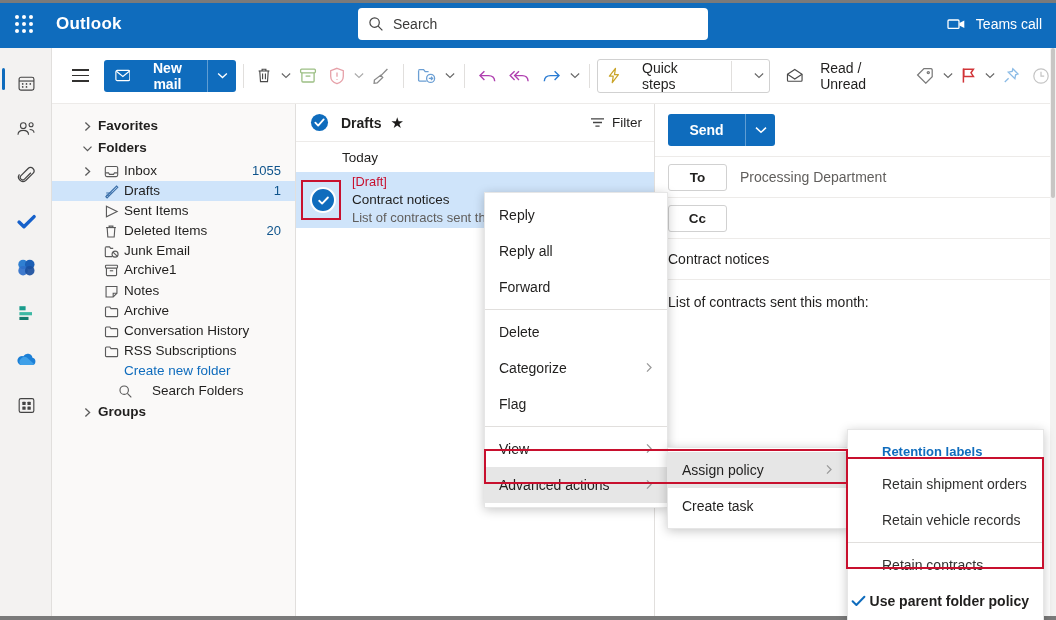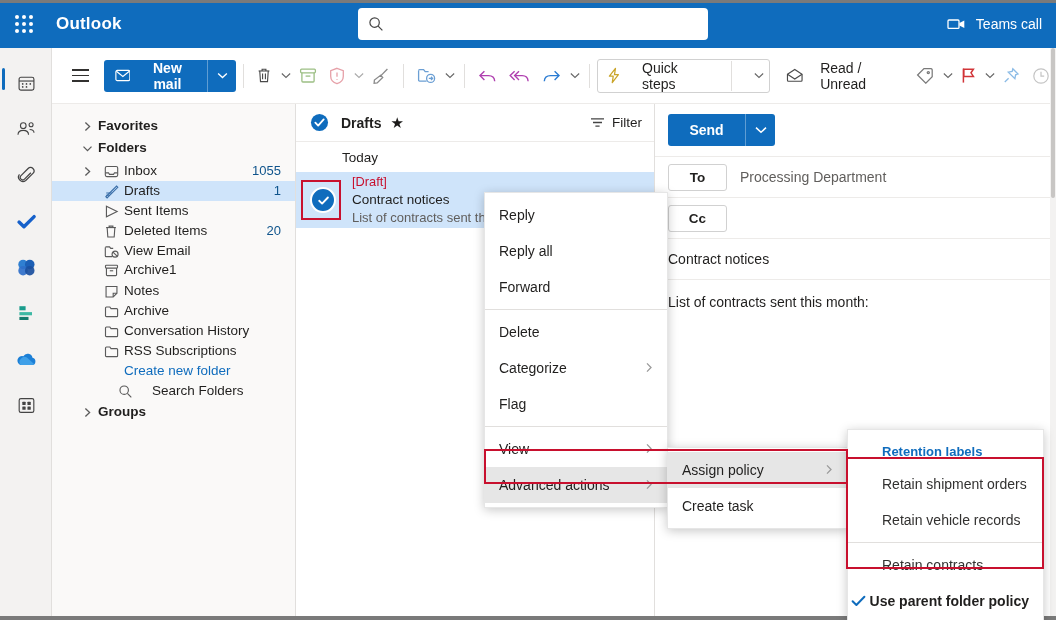--- a/index.html
+++ b/index.html
@@ -152,20 +152,21 @@
           <i></i>
         </div>
     </div>
     <div class="brand">Outlook</div>
 
     <div class="searchwrap">
       <svg class="sico" viewBox="0 0 16 16" fill="none" stroke="#444" stroke-width="1.2">
         <circle cx="6.6" cy="6.6" r="4.7"></circle>
           <line x1="10.1" y1="10.1" x2="14.4" y2="14.4"></line>
       </svg>
+      <input type="text" placeholder="Search" style="">
     </div>
 
     <div class="teamscall">
       <svg width="19" height="14" viewBox="0 0 19 14" fill="none" stroke="#fff" stroke-width="1.3">
         <rect x="1" y="3" width="11" height="8.4" rx="1"></rect>
         <path d="M12.4 6 17.3 3.5v7.5L12.4 8.5z" fill="#fff" stroke="none"></path>
       </svg>
       <span>Teams call</span>
     </div>
   </div>
@@ -466,21 +467,21 @@
       <div class="frow" style="height: 20px; margin-bottom: 0px; padding: 0px 14px 0px 24px; line-height: 20px; margin-top: 0px; display: flex; align-items: center; position: absolute; left: 0px; width: 243px; top: 137px;">
         <span class="chev"></span>
         <span class="ficon">
           <svg width="15" height="15" viewBox="0 0 16 16" fill="none" stroke="#5a5a5a" stroke-width="1.2">
             <path d="M1.4 4a1 1 0 0 1 1-1h3.5l1.3 1.7h2.6"></path>
             <path d="M1.4 4v8.4a1 1 0 0 0 1 1h6.2"></path>
             <circle cx="11.8" cy="10.8" r="3.2"></circle>
             <path d="M9.6 8.6l4.4 4.4"></path>
           </svg>
         </span>
-        <span class="flabel">View Email</span>
+        <span class="flabel">Junk Email</span>
       </div>
       <div class="frow" style="height: 20px; margin-bottom: 0px; padding: 0px 14px 0px 24px; line-height: 20px; margin-top: 0px; display: flex; align-items: center; position: absolute; left: 0px; width: 243px; top: 156px;">
         <span class="chev"></span>
         <span class="ficon">
           <svg width="15" height="15" viewBox="0 0 16 16" fill="none" stroke="#5a5a5a" stroke-width="1.2">
             <rect x="1.6" y="2.4" width="12.8" height="3" rx=".8"></rect>
             <path d="M2.6 5.4v7.2a.9.9 0 0 0 .9.9h9a.9.9 0 0 0 .9-.9V5.4"></path>
             <path d="M6.2 8.3h3.6"></path>
           </svg>
         </span>

